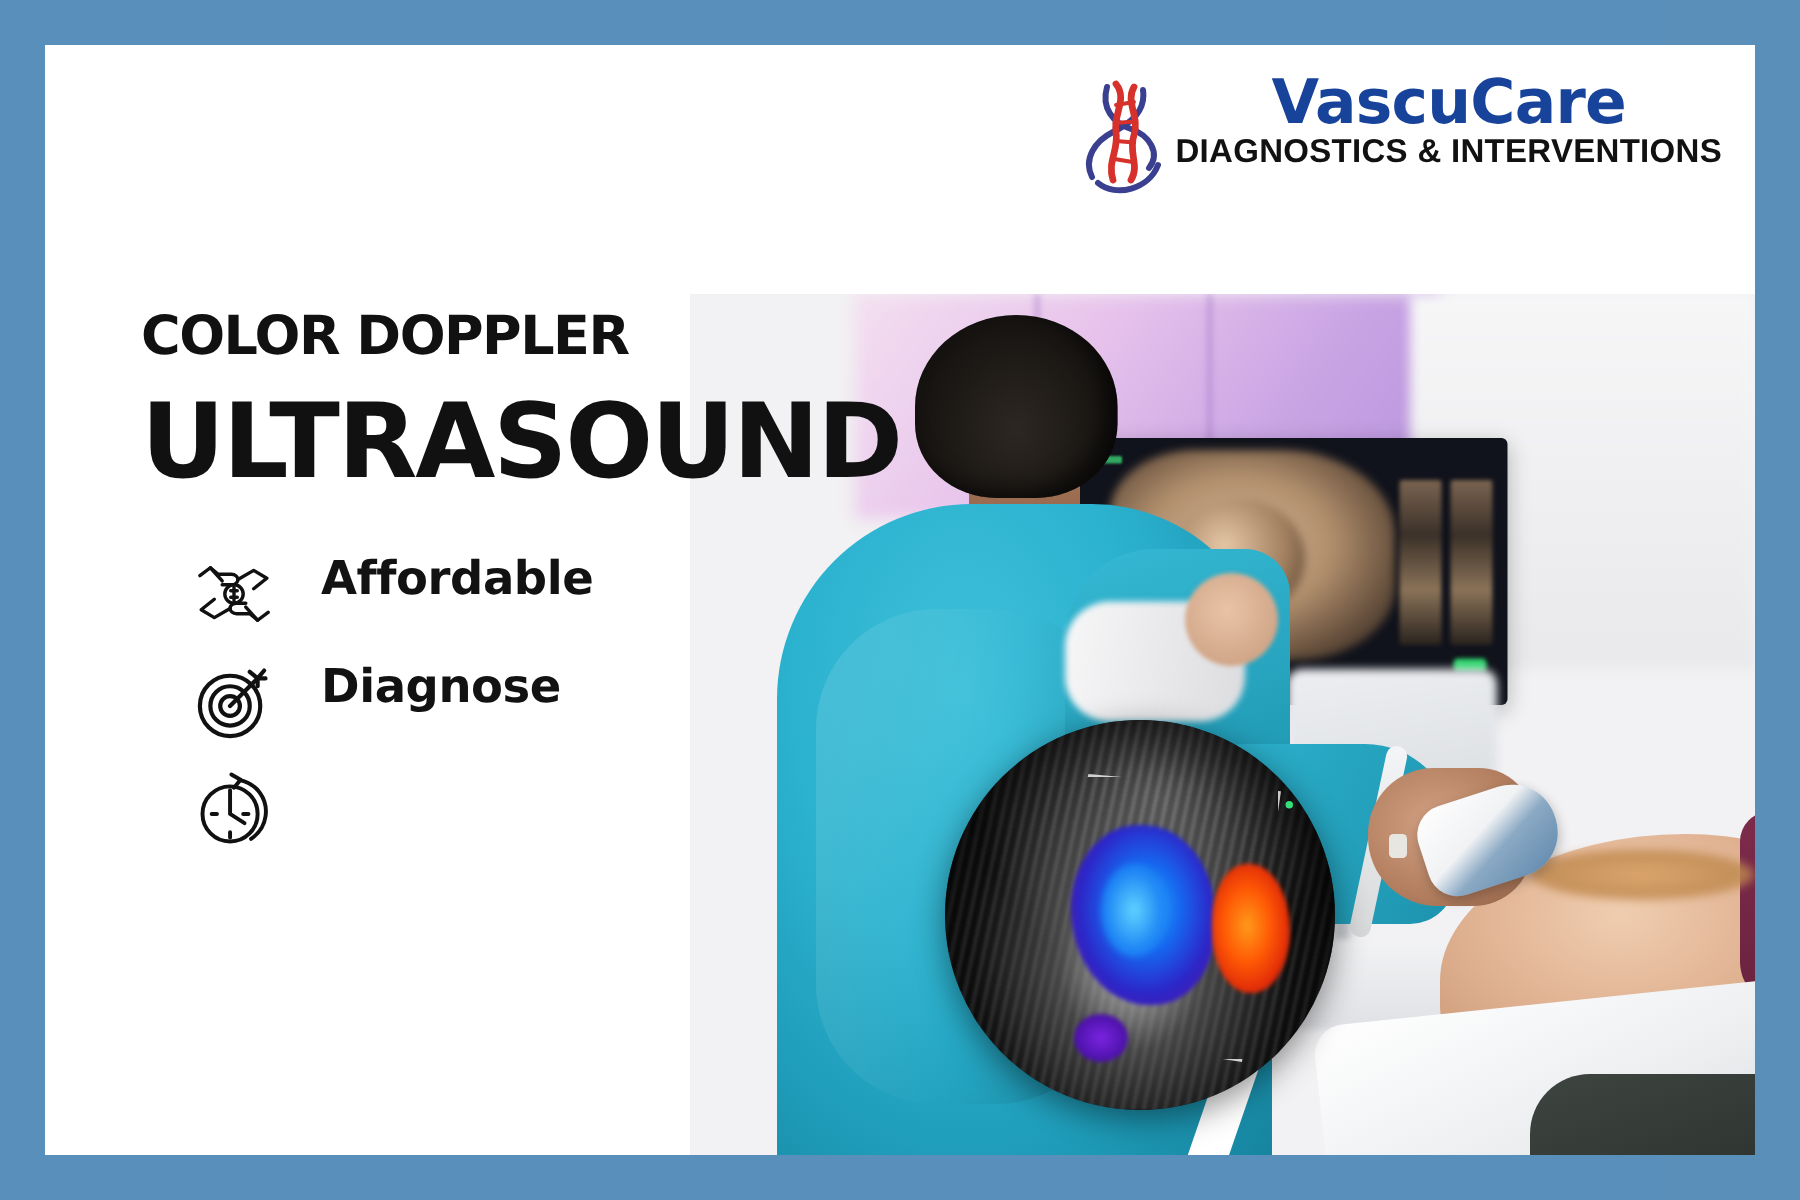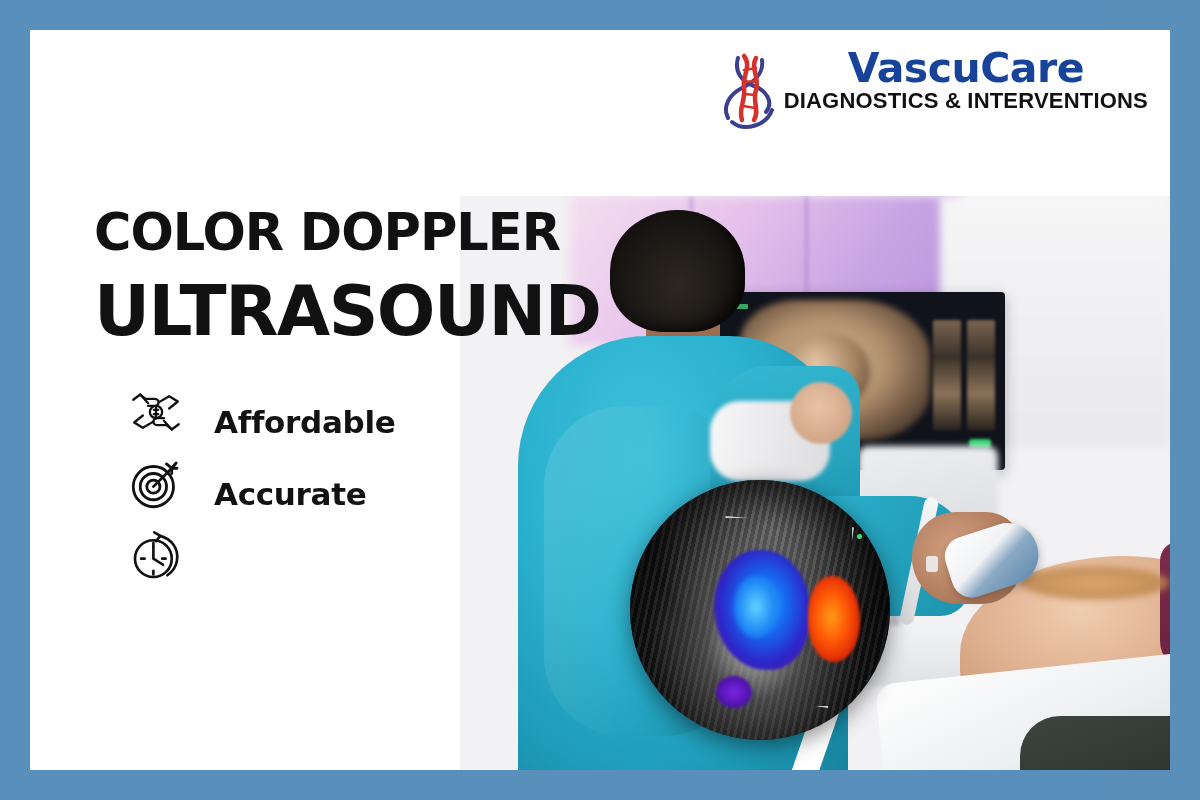--- a/index.html
+++ b/index.html
@@ -34,31 +34,31 @@
     margin-top:1px;font-family:"Liberation Sans", sans-serif;
   }
   .logo-tag{
     font-size:18.5px;font-weight:bold;color:#e03a34;margin-top:3px;
     letter-spacing:0.2px;font-family:"Liberation Sans", sans-serif;
   }
 
   
   .headline{position:absolute;left:64px;top:176px;z-index:6;}
   .head-l1{
-    font-size:51px;font-weight:bold;color:#111111;letter-spacing:-1px;
+    font-size:36px;font-weight:bold;color:#111111;letter-spacing:-1px;
     line-height:1.04;font-family:"DejaVu Sans", sans-serif;
   }
   .head-l2{
     font-size:69px;font-weight:bold;color:#111111;letter-spacing:-1.5px;
     line-height:1.02;margin-top:17px;font-family:"DejaVu Sans", sans-serif;
   }
 
   
   .features{position:absolute;left:98px;top:338px;z-index:6;}
-  .feature{display:flex;align-items:flex-end;height:72px;}
+  .feature{display:flex;align-items:flex-start;height:72px;}
   .feature .ico{width:56px;height:56px;flex:0 0 56px;display:block;}
   .feature .lbl{
     margin-left:30px;font-size:31px;font-weight:bold;color:#121212;
     letter-spacing:-0.3px;font-family:"DejaVu Sans", sans-serif;
   }
 
   
   .photo{
     position:absolute;left:430px;top:166px;width:710px;height:574px;
     overflow:hidden;
@@ -297,21 +297,21 @@
             <circle cx="29" cy="35" r="23"></circle>
             <circle cx="29" cy="35" r="15"></circle>
             <circle cx="29" cy="35" r="7.5"></circle>
           </g>
           <g fill="none" stroke="#111" stroke-width="3.2" stroke-linecap="round" stroke-linejoin="round">
             <path d="M29 35 L50 14"></path>
             <path d="M44 9 L50 14 L56 14"></path>
             <path d="M50 20 L50 14 L55 8"></path>
           </g>
         </svg>
-        <div class="lbl">Accurate</div>
+        <div class="lbl">Diagnose</div>
       </div>
 
       <div class="feature">
         <svg class="ico" viewBox="0 0 64 64">
           <g fill="none" stroke="#111" stroke-width="3" stroke-linecap="round" stroke-linejoin="round">
             <circle cx="29" cy="35" r="21"></circle>
             <path d="M29 22 L29 35 L40 42"></path>
             <path d="M29 17 L29 21 M15 35 L19 35 M29 53 L29 49 M43 35 L39 35"></path>
             <path d="M36 9 C50 12 58 24 56 37 C55 44 51 50 45 54"></path>
             <path d="M30 5 L37 9 L32 15"></path>

